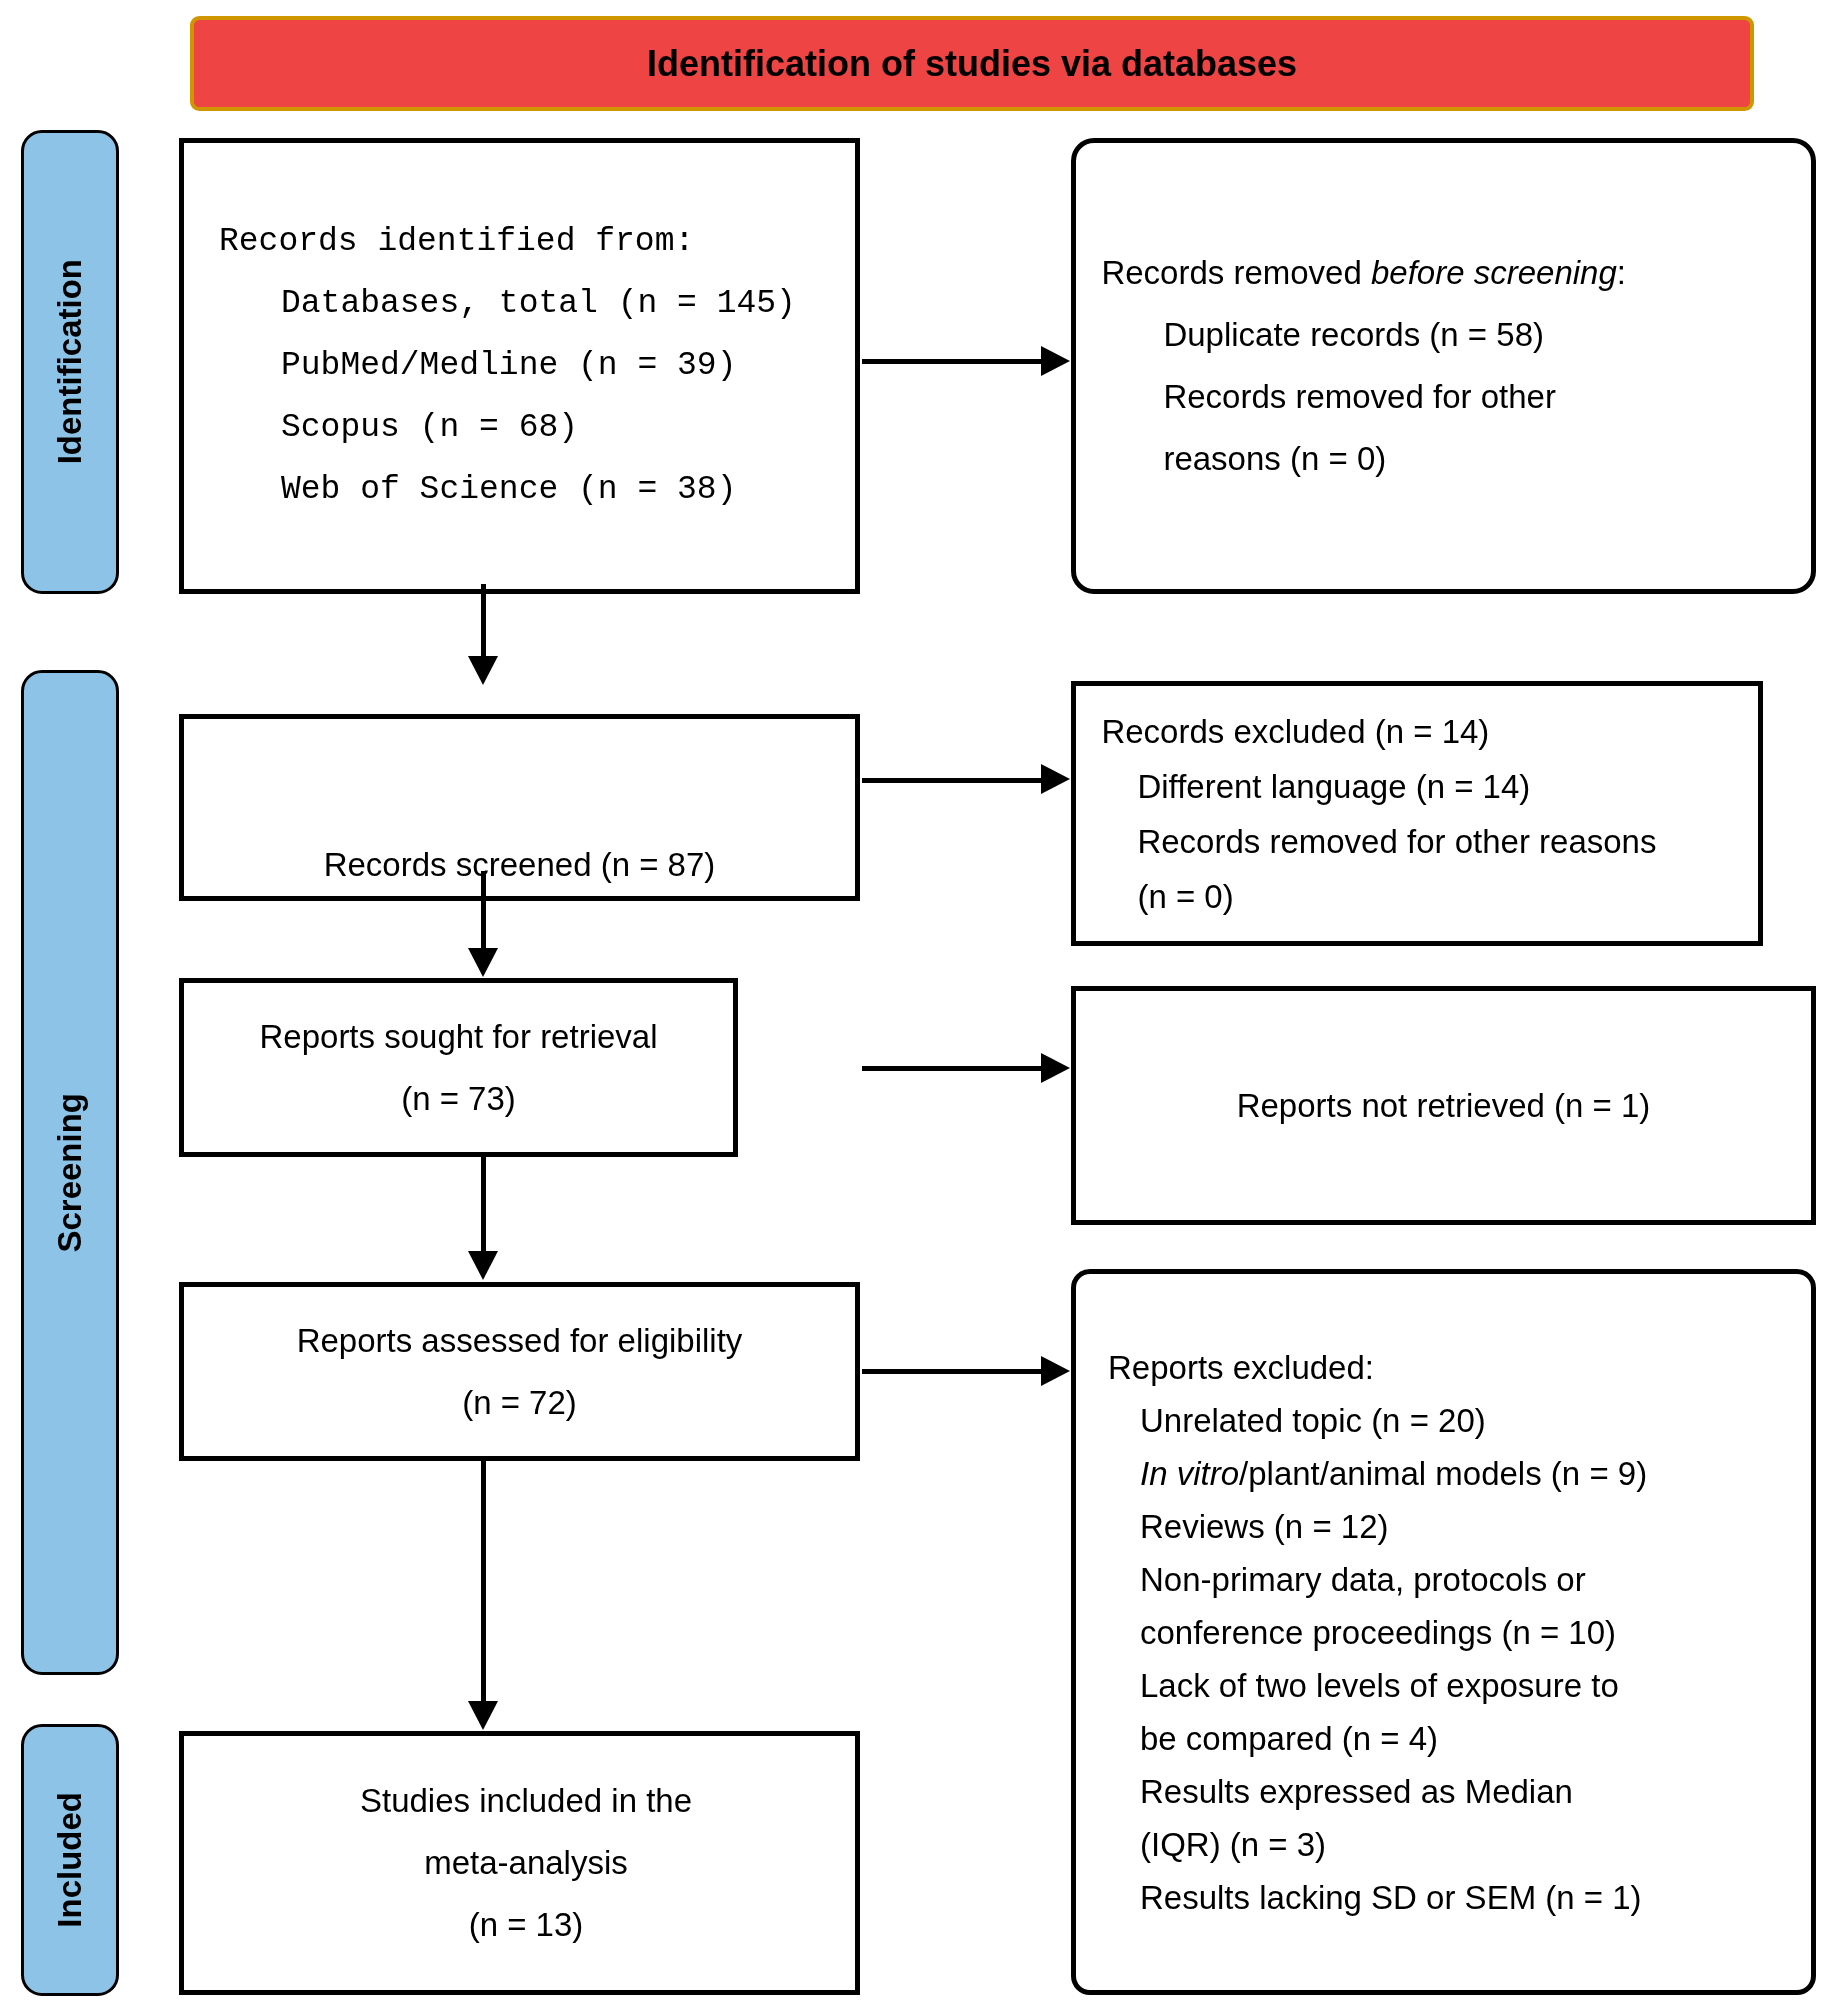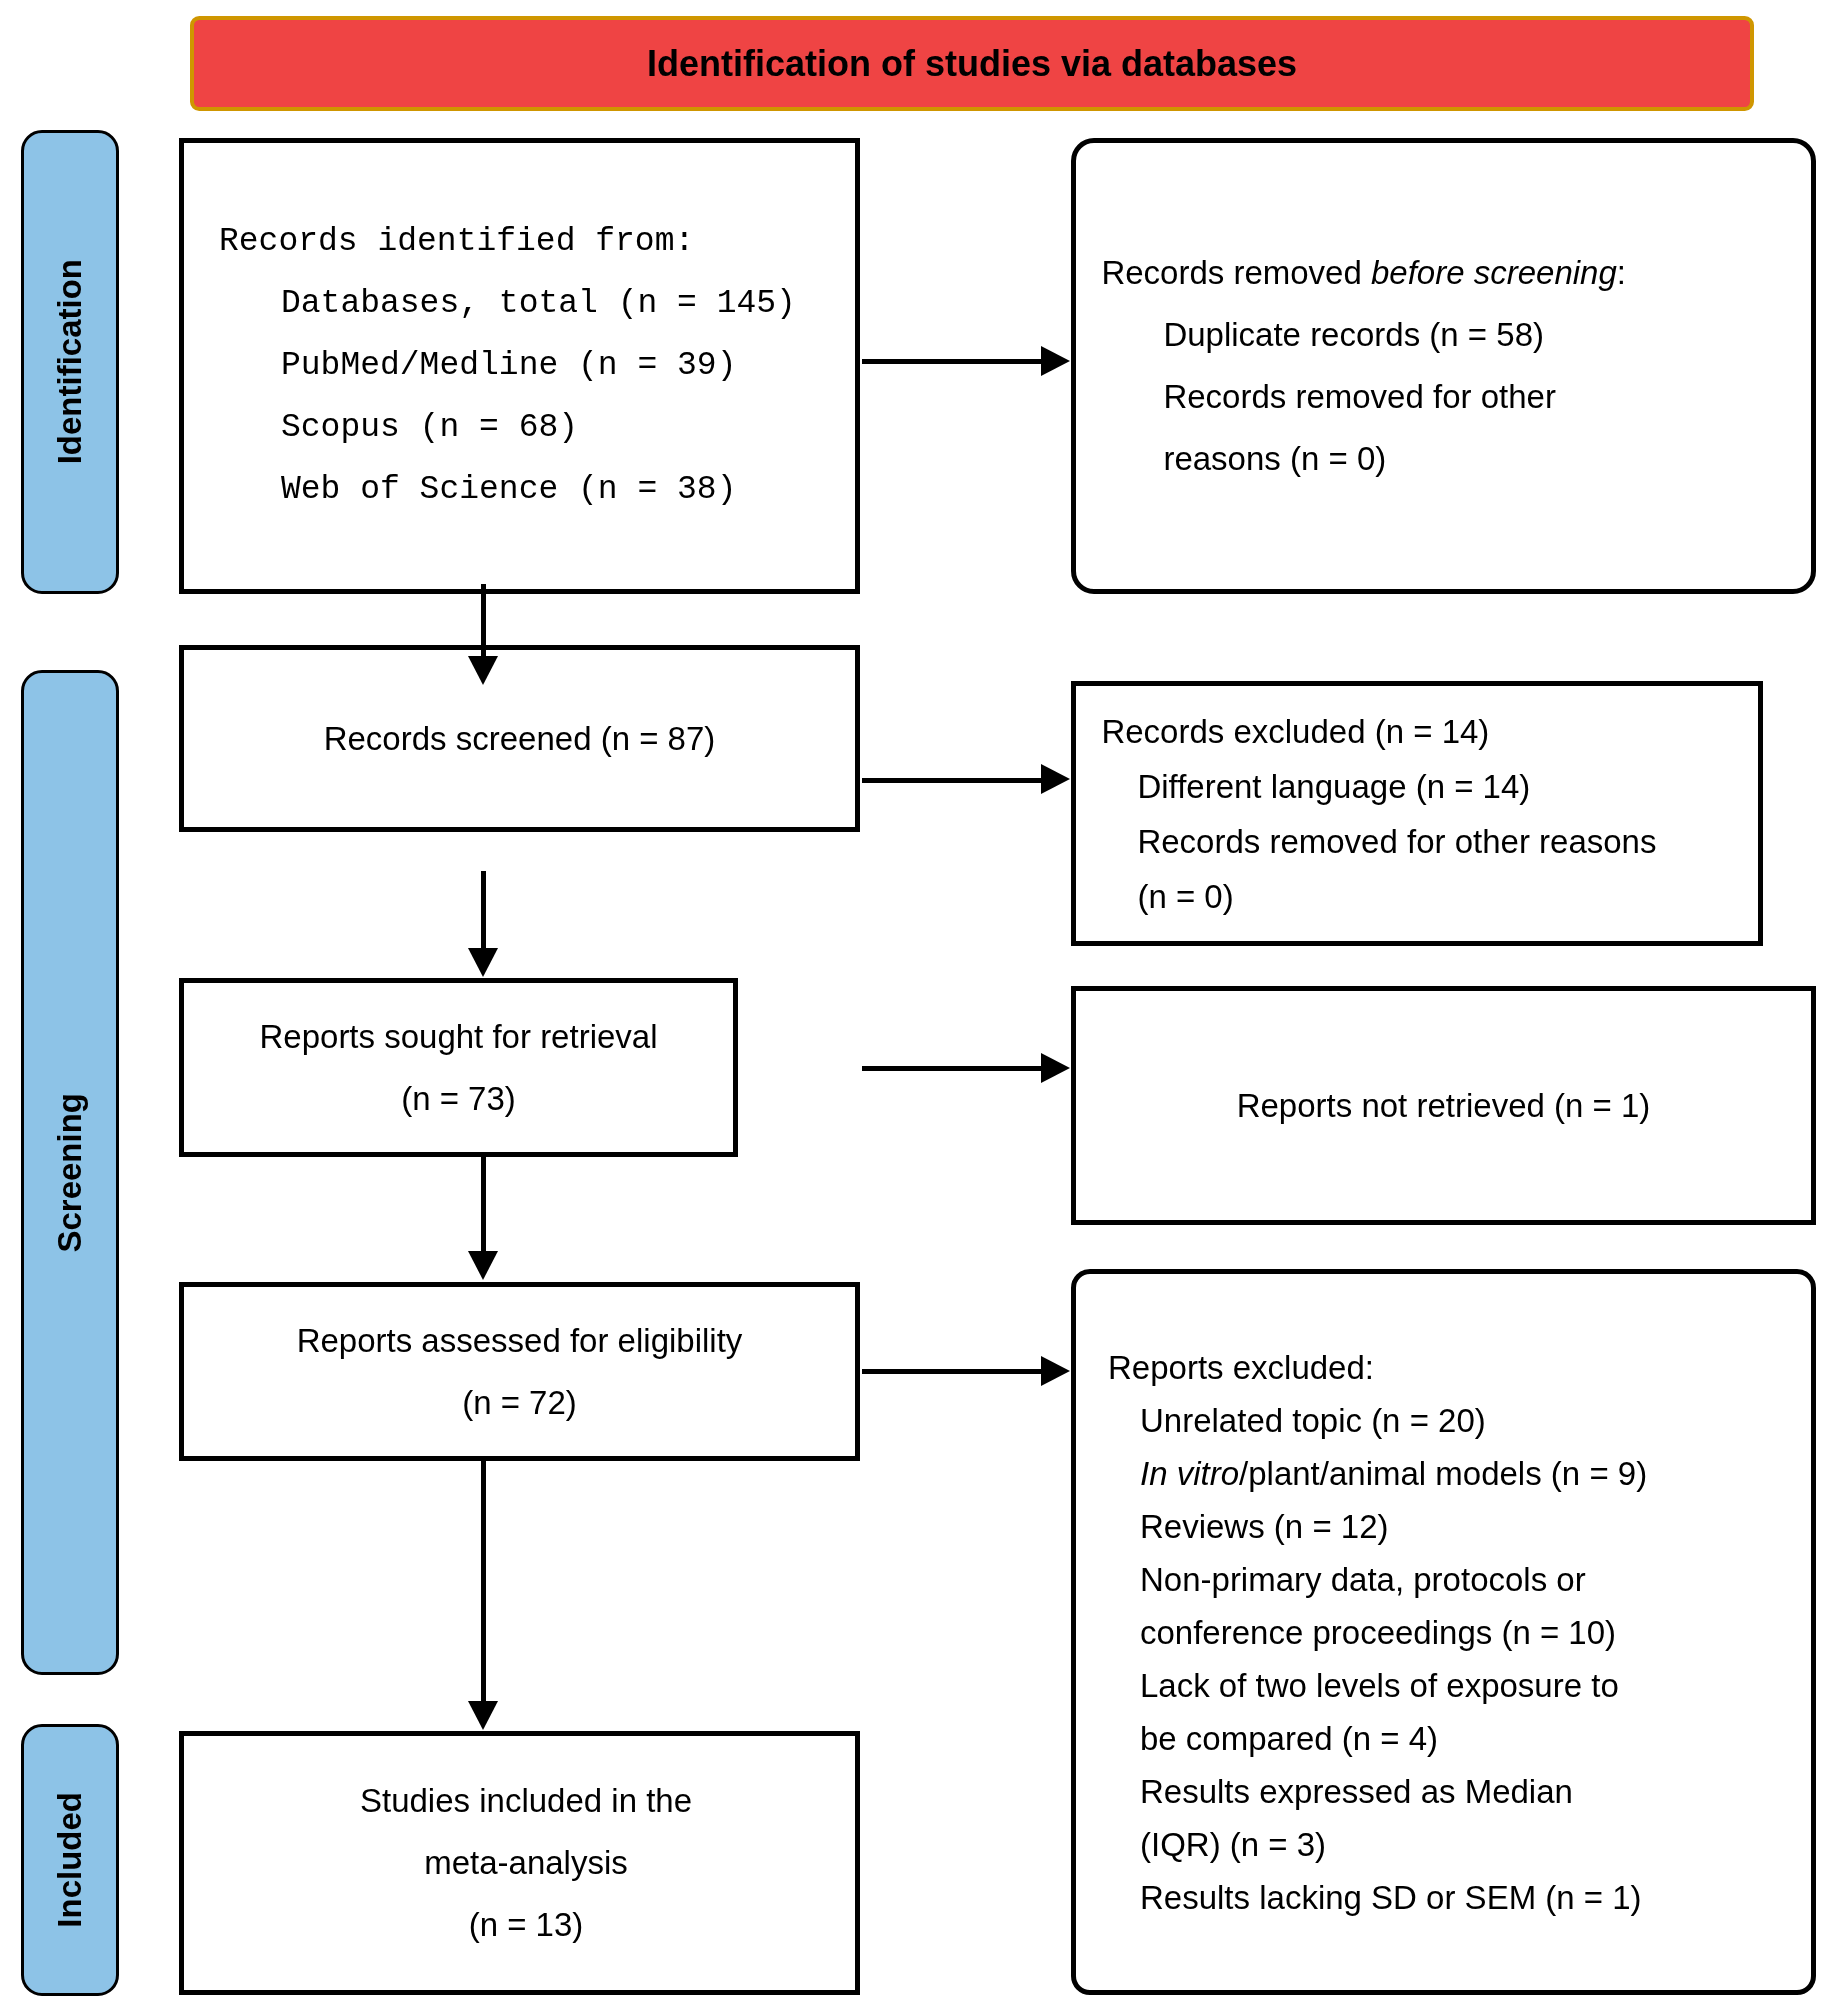--- a/index.html
+++ b/index.html
@@ -65,21 +65,21 @@
   .pad-b { padding: 5.8px 17.3px 5.8px 25.4px; }  
   .pad-c { padding: 5.8px 17.3px 5.8px 32px; border-radius: 19px; }  
 
   .ind-a { padding-left: 62px; }
   .ind-b { padding-left: 36px; }
   .ind-c { padding-left: 32px; }
   .it { font-style: italic; }
 
   .box-records-identified   { left: 179px; top: 138px;  width: 681px; height: 456px; font-family: Liberation Mono, monospace; }
   .box-records-removed      { left: 1071px; top: 138px; width: 745px; height: 456px; border-radius: 23px; }
-  .box-records-screened     { left: 179px; top: 645px; width: 681px; height: 187px; }
+  .box-records-screened     { left: 179px; top: 714px; width: 681px; height: 187px; justify-content: flex-end; }
   .box-records-excluded     { left: 1071px; top: 681px; width: 692px; height: 265px; }
   .box-reports-sought       { left: 179px; top: 978px; width: 559px; height: 179px; }
   .box-reports-not-retrieved{ left: 1071px; top: 986px; width: 745px; height: 239px; }
   .box-reports-assessed     { left: 179px; top: 1282px; width: 681px; height: 179px; }
   .box-reports-excluded     { left: 1071px; top: 1269px; width: 745px; height: 726px; }
   .box-studies-included     { left: 179px; top: 1731px; width: 681px; height: 264px; padding-left: 13px; }
 
   
   .vshaft { position: absolute; width: 4.6px; background: #000000; }
   .vhead  { position: absolute; width: 0; height: 0;

